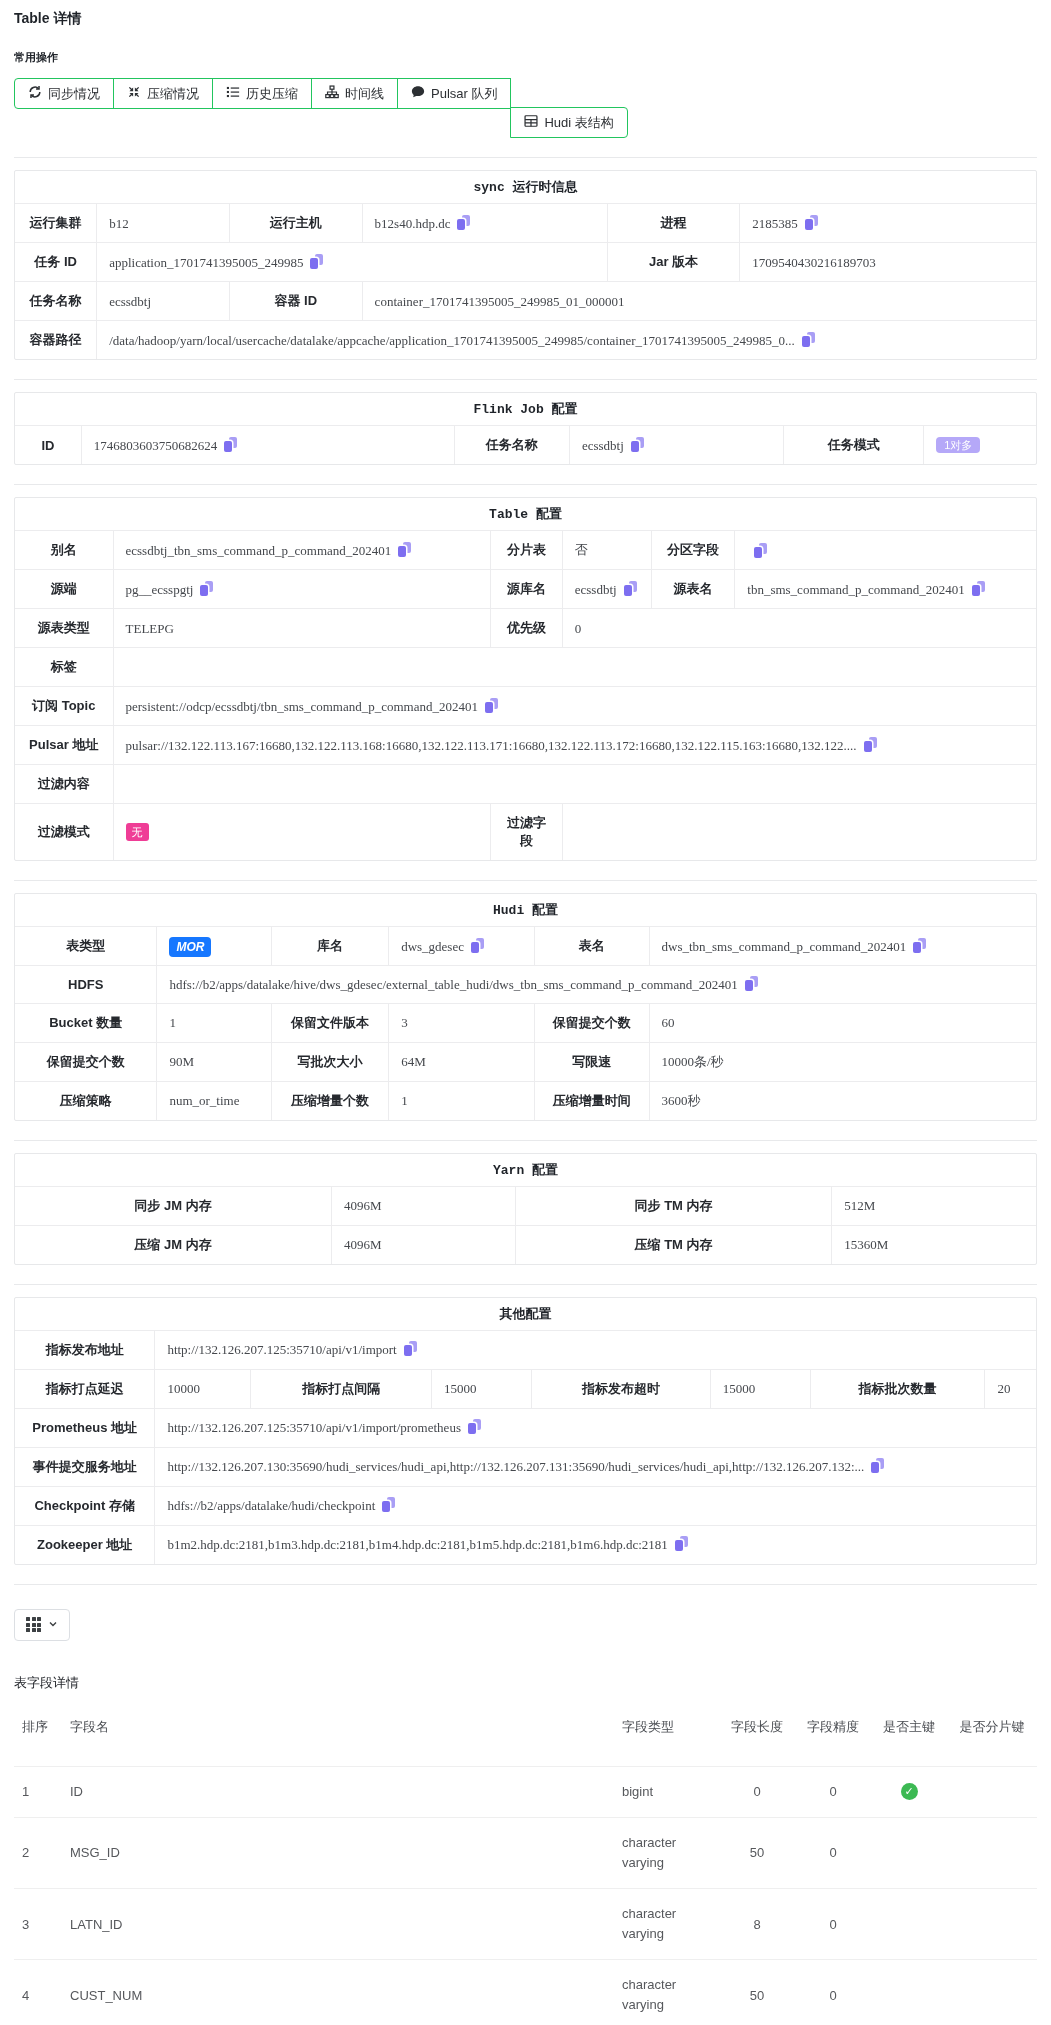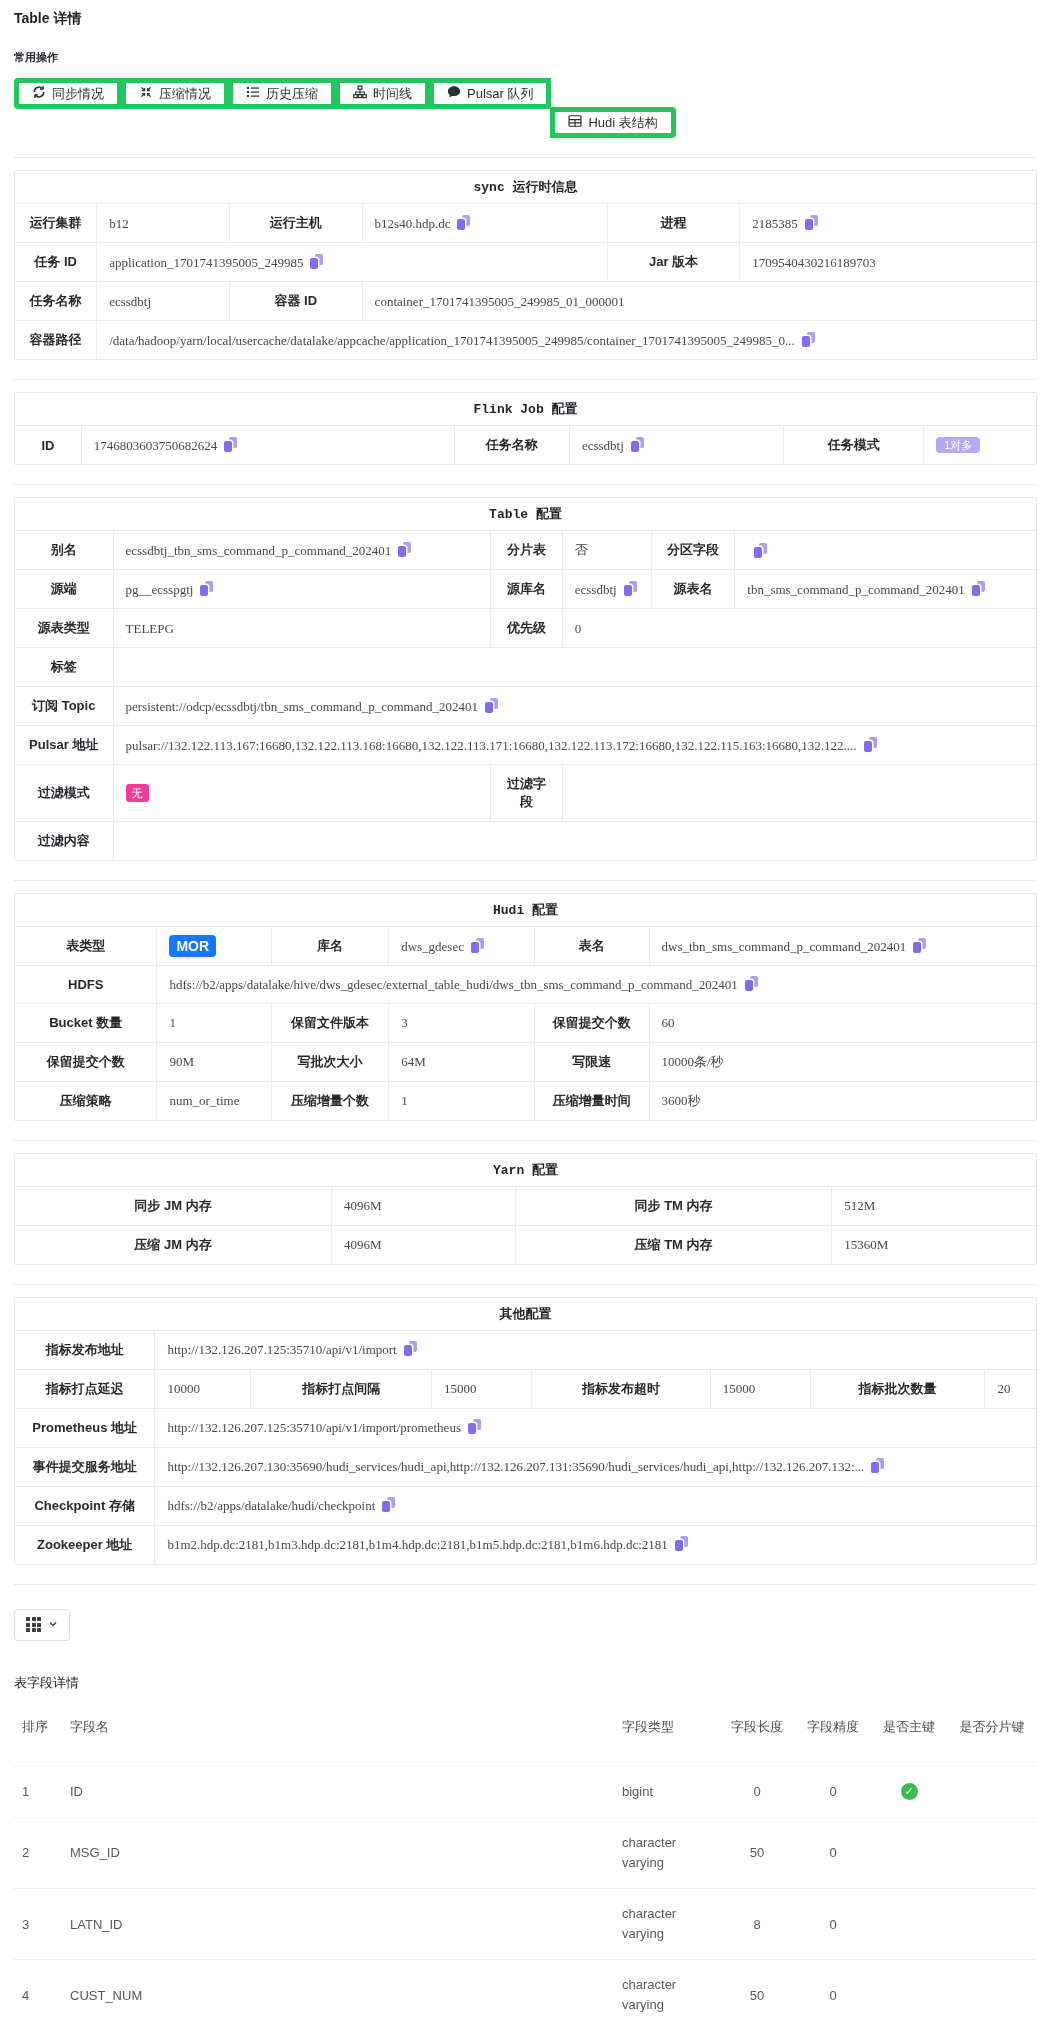--- a/index.html
+++ b/index.html
@@ -11,21 +11,21 @@
     padding:10px 14px 0 14px;
   }
   .page-title { font-size:14px; font-weight:700; color:#1f2329; margin-bottom:22px; }
   .ops-title  { font-size:11px; font-weight:700; color:#1f2329; margin-bottom:13px; }
 
   
   .btn-group { display:inline-flex; }
   .btn {
     display:inline-flex; align-items:center; gap:6px;
     height:31px; padding:0 13px; background:#fff;
-    border:5px solid #22c55e; margin-left:-1px; cursor:pointer;
+    border:1px solid #22c55e; margin-left:-1px; cursor:pointer;
     font-size:13px; color:#2c2f33; white-space:nowrap;
   }
   .btn:first-child { margin-left:0; border-radius:4px 0 0 4px; }
   .btn:last-child  { border-radius:0 4px 4px 0;margin-top:29px; }
   .btn svg { flex:none; }
 
   .divider { border-top:1px solid #e8e9eb; margin:19px 0 12px 0; }
 
   
   .box { border:1px solid #e7e8ea; border-radius:2px; margin-bottom:0; }
@@ -46,21 +46,21 @@
   .copy-icon { display:inline-block; width:13px; height:15px; position:relative;
     margin-left:7px; vertical-align:-3px; cursor:pointer; }
   .copy-icon::after { content:""; position:absolute; right:0; top:0; width:8px; height:11px;
     border-radius:2px; background:#a99ef5; }
   .copy-icon::before { content:""; position:absolute; left:0; bottom:0; width:8px; height:11px;
     border-radius:2px; background:#7d6ef0; box-shadow:0 0 0 1.5px #fff; z-index:1; }
 
   
   .badge-mode { background:#b5a8f8; color:#fff; font-size:11px; padding:2px 8px; border-radius:4px; }
   .badge-none { background:#ef3d96; color:#fff; font-size:11px; padding:3px 6px; border-radius:3px; }
-  .badge-mor  { background:#1677ff; color:#fff; font-size:14px; font-weight:700; padding:3px 7px; border-radius:4px; }
+  .badge-mor  { background:#1677ff; color:#fff; font-size:12px; font-weight:700; padding:3px 7px; border-radius:4px;font-style:italic; }
 
   
   .grid-btn { display:inline-flex; align-items:center; gap:7px; height:32px; padding:0 11px;
     border:1px solid #dcdfe3; border-radius:4px; background:#fff; cursor:pointer; margin-top:12px; }
   .grid-icon { display:inline-grid; grid-template-columns:repeat(3,4px); grid-template-rows:repeat(3,4px); gap:1.5px; }
   .grid-icon i { background:#3c4043; border-radius:0.5px; }
 
   .fields-title { font-size:13px; color:#26292e; margin:33px 0 18px 0; }
 
   
@@ -252,28 +252,28 @@
     </tr>
     <tr>
       <td class="lbl">订阅 Topic</td>
       <td class="val" colspan="5"><span class="v">persistent://odcp/ecssdbtj/tbn_sms_command_p_command_202401</span><span class="copy-icon"></span></td>
     </tr>
     <tr>
       <td class="lbl">Pulsar 地址</td>
       <td class="val" colspan="5"><span class="v">pulsar://132.122.113.167:16680,132.122.113.168:16680,132.122.113.171:16680,132.122.113.172:16680,132.122.115.163:16680,132.122....</span><span class="copy-icon"></span></td>
     </tr>
     <tr>
+      <td class="lbl">过滤内容</td>
+      <td class="val" colspan="5"></td>
+    </tr>
+    <tr>
       <td class="lbl">过滤模式</td>
       <td class="val"><span class="badge-none">无</span></td>
       <td class="lbl">过滤字段</td>
       <td class="val" colspan="3"></td>
-    </tr>
-    <tr>
-      <td class="lbl">过滤内容</td>
-      <td class="val" colspan="5"></td>
     </tr>
   </tbody>
     </table>
 </div>
 
 <div class="divider"></div>
 
 
 <div class="box">
   <table>

